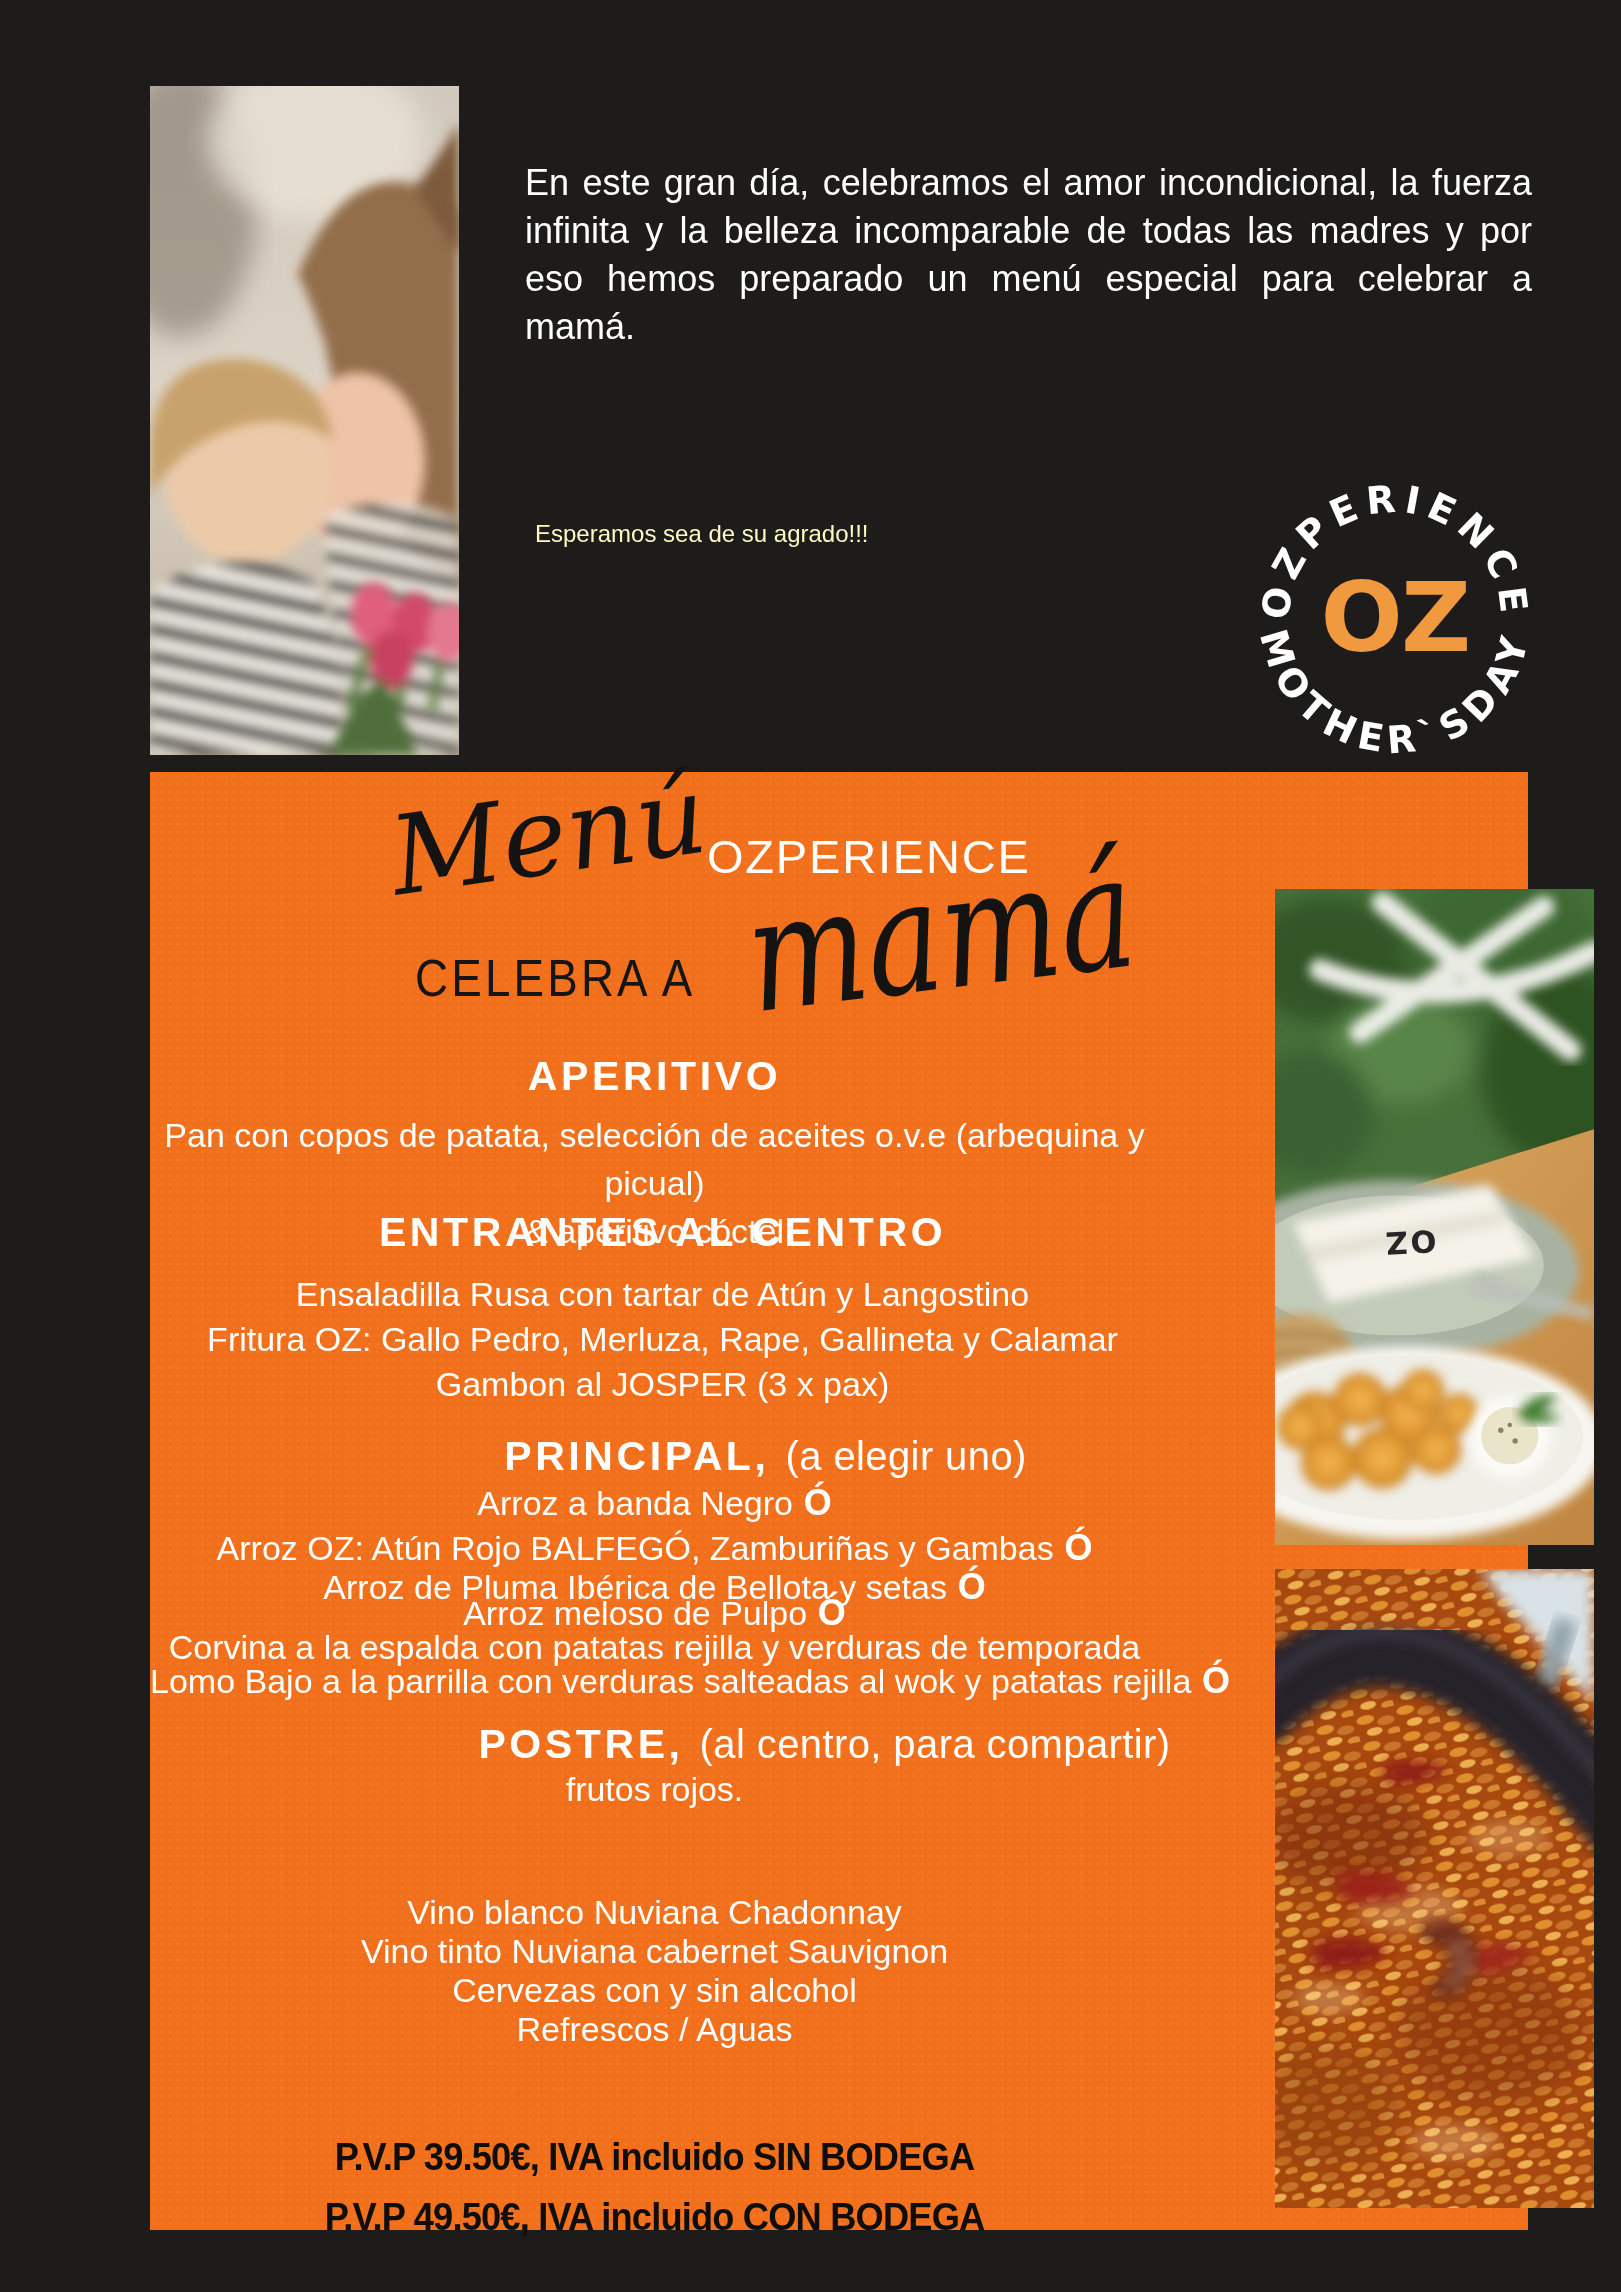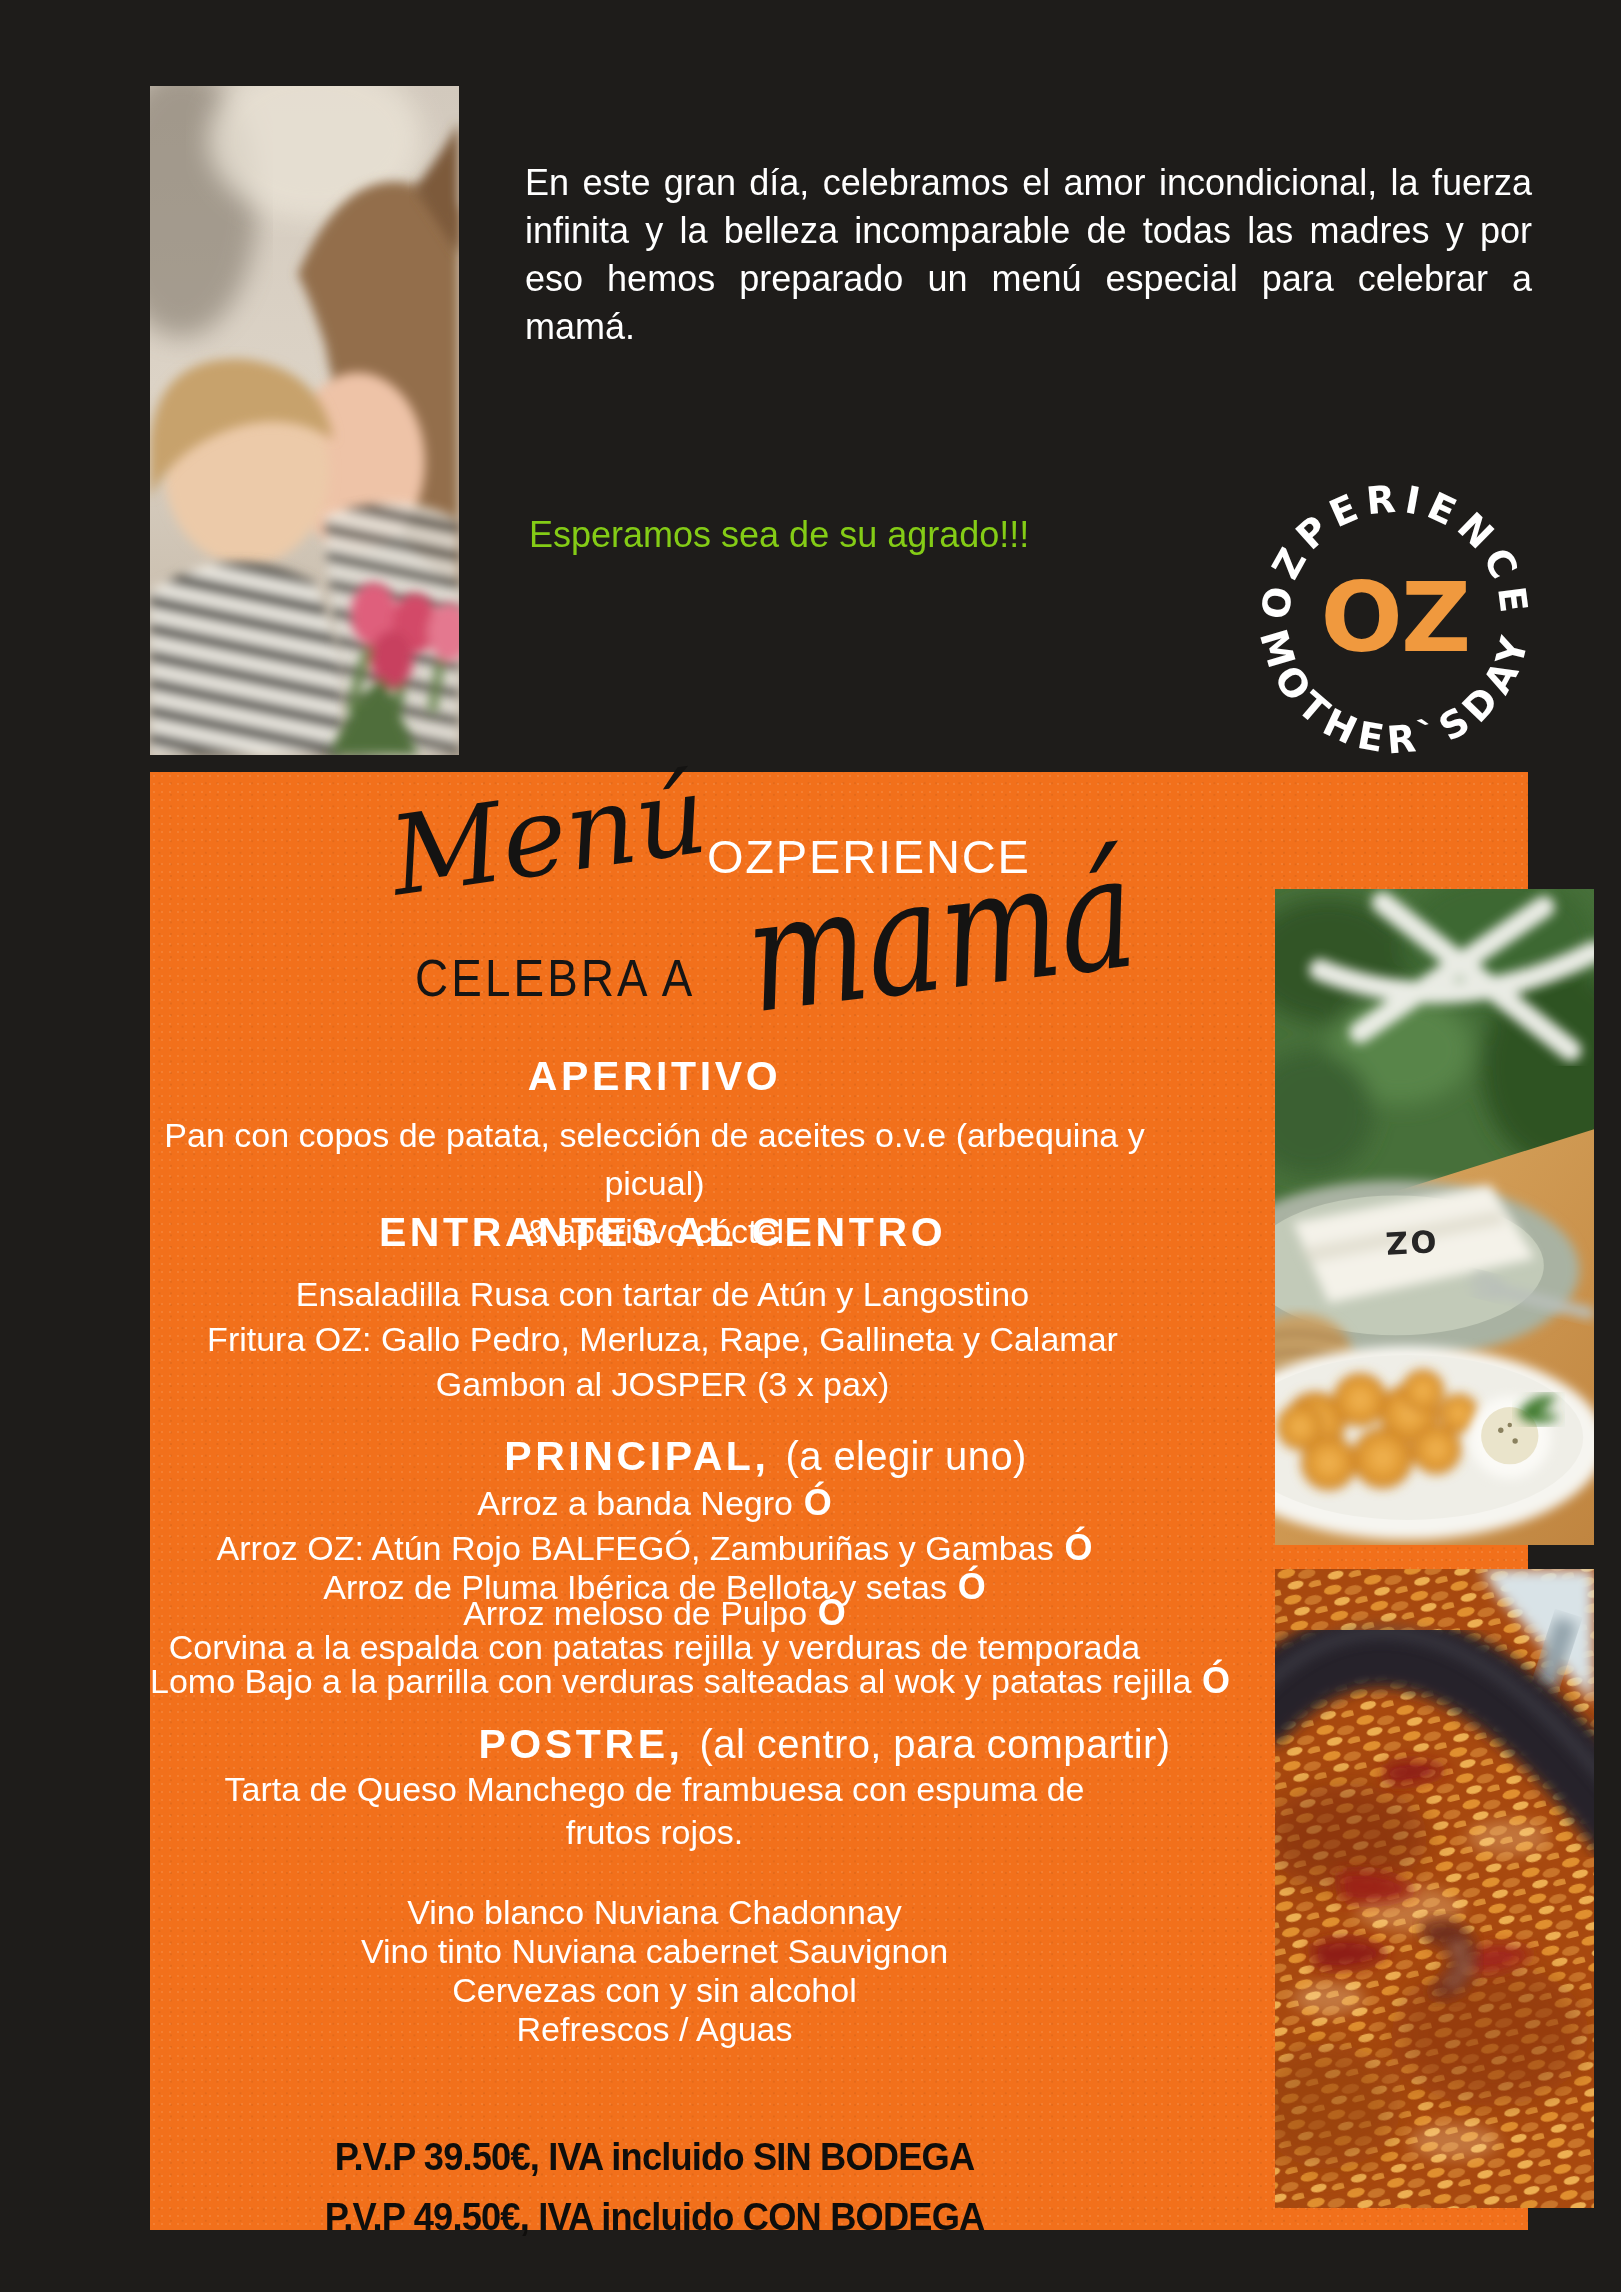--- a/index.html
+++ b/index.html
@@ -7,21 +7,21 @@
         font-family:"Liberation Sans",sans-serif;}
   figure.photo{margin:0;padding:0;position:absolute;overflow:hidden;}
   .photo svg{width:100%;height:100%;display:block;}
 
   .photo-mother{left:150px;top:86px;width:309px;height:669px;}
   .photo-entrantes{left:1275px;top:889px;width:319px;height:656px;}
   .photo-paella{left:1275px;top:1569px;width:319px;height:639px;}
 
   .intro{position:absolute;left:525px;top:159px;width:1007px;margin:0;color:#ffffff;
          font-size:36px;line-height:48px;text-align:justify;letter-spacing:0;}
-  .tagline{position:absolute;left:525px;top:510px;margin:4px;color:#84cc16;font-size:36px;}
+  .tagline{position:absolute;left:525px;top:510px;margin:10px;color:#fef9c3;font-size:24px;}
 
   .logo{position:absolute;left:1247px;top:470px;width:296px;height:296px;}
   .logo svg{width:100%;height:100%;display:block;}
   .logo text{font-family:"DejaVu Sans",sans-serif;font-weight:bold;}
   .logo .arc{font-size:42px;fill:#ffffff;letter-spacing:8px;}
   .logo .mono{font-size:108px;fill:#f0993e;text-anchor:middle;letter-spacing:-2px;}
 
   .panel{position:absolute;left:150px;top:772px;width:1378px;height:1458px;
          background-color:#f2701b;
          background-image:radial-gradient(rgba(255,255,255,.10) 1.1px,transparent 1.5px),
@@ -164,21 +164,20 @@
       <p class="item"><span>Arroz a banda Negro</span><b class="o-mark">Ó</b></p>
       <p class="item"><span>Arroz OZ: Atún Rojo BALFEGÓ, Zamburiñas y Gambas</span><b class="o-mark">Ó</b></p>
       <p class="item"><span>Arroz de Pluma Ibérica de Bellota y setas</span><b class="o-mark">Ó</b></p>
       <p class="item"><span>Arroz meloso de Pulpo</span><b class="o-mark">Ó</b></p>
       <p class="item"><span>Corvina a la espalda con patatas rejilla y verduras de temporada</span></p>
       <p class="item"><span>Lomo Bajo a la parrilla con verduras salteadas al wok y patatas rejilla</span><b class="o-mark">Ó</b></p>
     </div>
 
     <div class="menu-col" id="sec-postre">
       <h2 class="sec-head"><span>POSTRE,</span><span class="sec-note">(al centro, para compartir)</span></h2>
-      <p class="item"><span>Tarta de Queso Manchego de frambuesa con espuma de</span></p>
       <p class="item"><span>frutos rojos.</span></p>
     </div>
 
     <div class="menu-col" id="sec-bodega">
       <p class="item"><span>Vino blanco Nuviana Chadonnay</span></p>
       <p class="item"><span>Vino tinto Nuviana cabernet Sauvignon</span></p>
       <p class="item"><span>Cervezas con y sin alcohol</span></p>
       <p class="item"><span>Refrescos / Aguas</span></p>
     </div>
 

